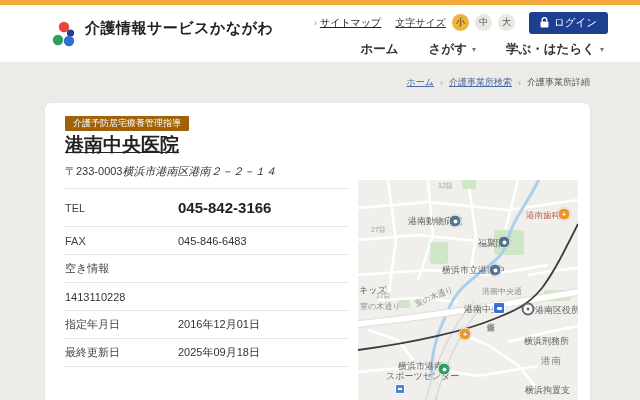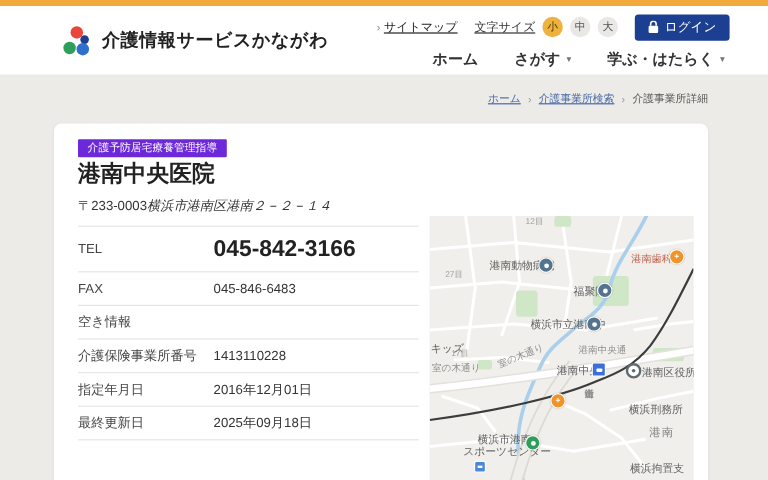--- a/index.html
+++ b/index.html
@@ -3,21 +3,21 @@
 <meta charset="utf-8">
 <style>
   html,body{margin:0;padding:0;}
   body{width:640px;height:400px;overflow:hidden;background:#ecebe7;
        font-family:"Liberation Sans","DejaVu Sans",sans-serif;color:#333;}
   .page{position:relative;width:640px;height:400px;}
 
   
   .topbar{height:5px;background:#F2A93C;}
   .site-header{height:57px;background:#fff;display:flex;align-items:center;padding:0 32px 0 50px;box-sizing:border-box;}
-  .logo-block{display:flex;align-items:center;gap:7px;}
+  .logo-block{display:flex;align-items:flex-start;gap:7px;}
   .site-title{font-size:15px;font-weight:bold;color:#222;letter-spacing:.5px;}
   .header-right{margin-left:auto;display:flex;flex-direction:column;align-items:flex-end;gap:7px;padding-top:2px;}
   .utility-row{display:flex;align-items:center;gap:14px;font-size:10px;color:#333;}
   .sitemap-link{display:flex;align-items:center;gap:3px;cursor:pointer;}
   .sitemap-link .chev{color:#888;font-size:9px;}
   .sitemap-link .txt{text-decoration:underline;color:#222;}
   .fs-group{display:flex;align-items:center;gap:6px;}
   .fs-label{color:#333;text-decoration:underline;}
   .fs-btn{width:17px;height:17px;border-radius:50%;background:#e9e8e4;color:#555;
           display:flex;align-items:center;justify-content:center;font-size:9px;cursor:pointer;}
@@ -31,36 +31,36 @@
 
   
   .breadcrumb{position:absolute;top:76px;right:50px;display:flex;align-items:center;gap:6px;font-size:9px;}
   .bc-link{color:#4A69A5;text-decoration:underline;cursor:pointer;}
   .bc-sep{color:#999;}
   .bc-current{color:#555;}
 
   
   .card{position:absolute;left:45px;top:103px;width:545px;height:310px;background:#fff;
         border-radius:6px;box-shadow:0 1px 3px rgba(0,0,0,.07);}
-  .badge{position:absolute;left:20px;top:13px;background:#6d28d9;color:#fff;font-size:9px;
+  .badge{position:absolute;left:20px;top:13px;background:#a16207;color:#fff;font-size:9px;
          padding:3px 8px;line-height:1;border-radius:1px;}
   .print-btn{position:absolute;right:18px;top:12px;background:#F3A93C;color:#4a3000;border:none;
              font-size:11px;font-weight:bold;padding:5px 12px;border-radius:3px;cursor:pointer;
              font-family:inherit;}
   .facility-name{position:absolute;left:20px;top:29px;font-size:19px;font-weight:bold;color:#222;}
   .facility-address{position:absolute;left:20px;top:61px;font-size:11px;color:#333;}
   .facility-address .addr{font-style:italic;}
 
   
   .details{position:absolute;left:20px;top:85px;width:284px;border-top:1px solid #e6e5e1;}
   .detail-row{display:flex;align-items:center;min-height:27px;border-bottom:1px solid #e6e5e1;}
   .detail-row.emphasis{min-height:37px;justify-content:space-between;}
   .detail-label{flex:0 0 113px;font-size:11px;color:#444;}
   .detail-value{flex:1;font-size:11px;color:#333;}
-  .detail-row.emphasis .detail-value{font-size:19px;font-weight:bold;color:#222;}
+  .detail-row.emphasis .detail-value{font-size:15px;font-weight:bold;color:#222;}
 
   
   .map{position:absolute;left:313px;top:77px;width:220px;height:220px;overflow:hidden;
        background:#f0efeb;cursor:grab;}
   .map svg{position:absolute;left:0;top:0;}
   .map-label{position:absolute;font-size:9px;line-height:1;color:#5f5f5f;white-space:nowrap;z-index:2;}
   .map-label.street{color:#8e8e8e;font-size:8px;}
   .map-label.district{color:#9b9b9b;font-size:7px;}
   .map-label.medical{color:#bf5b46;font-size:8.5px;}
   .map-label.area{color:#808080;font-size:9.5px;letter-spacing:1px;}
@@ -138,40 +138,39 @@
   <div class="breadcrumb">
       <span class="bc-link">ホーム</span>
       <span class="bc-sep">›</span>
       <span class="bc-link">介護事業所検索</span>
       <span class="bc-sep">›</span>
       <span class="bc-current">介護事業所詳細</span>
     </div>
 
   <div class="card">
     <span class="badge">介護予防居宅療養管理指導</span>
-    <h1 class="facility-name" style="margin:0;">港南中央医院</h1>
+    <h1 class="facility-name" style="margin:0;text-decoration:underline;">港南中央医院</h1>
     <div class="facility-address">
       <span>〒233-0003</span><span class="addr">横浜市港南区港南２－２－１４</span>
     </div>
 
     <div class="details">
         <div class="detail-row emphasis">
           <div class="detail-label">TEL</div>
           <div class="detail-value">045-842-3166</div>
         </div>
         <div class="detail-row">
           <div class="detail-label">FAX</div>
           <div class="detail-value">045-846-6483</div>
         </div>
         <div class="detail-row">
           <div class="detail-label">空き情報</div>
           <div class="detail-value"></div>
         </div>
         <div class="detail-row">
-          <div class="detail-label">介護保険事業所番号</div>
           <div class="detail-value">1413110228</div>
         </div>
         <div class="detail-row">
           <div class="detail-label">指定年月日</div>
           <div class="detail-value">2016年12月01日</div>
         </div>
         <div class="detail-row">
           <div class="detail-label">最終更新日</div>
           <div class="detail-value">2025年09月18日</div>
         </div>

